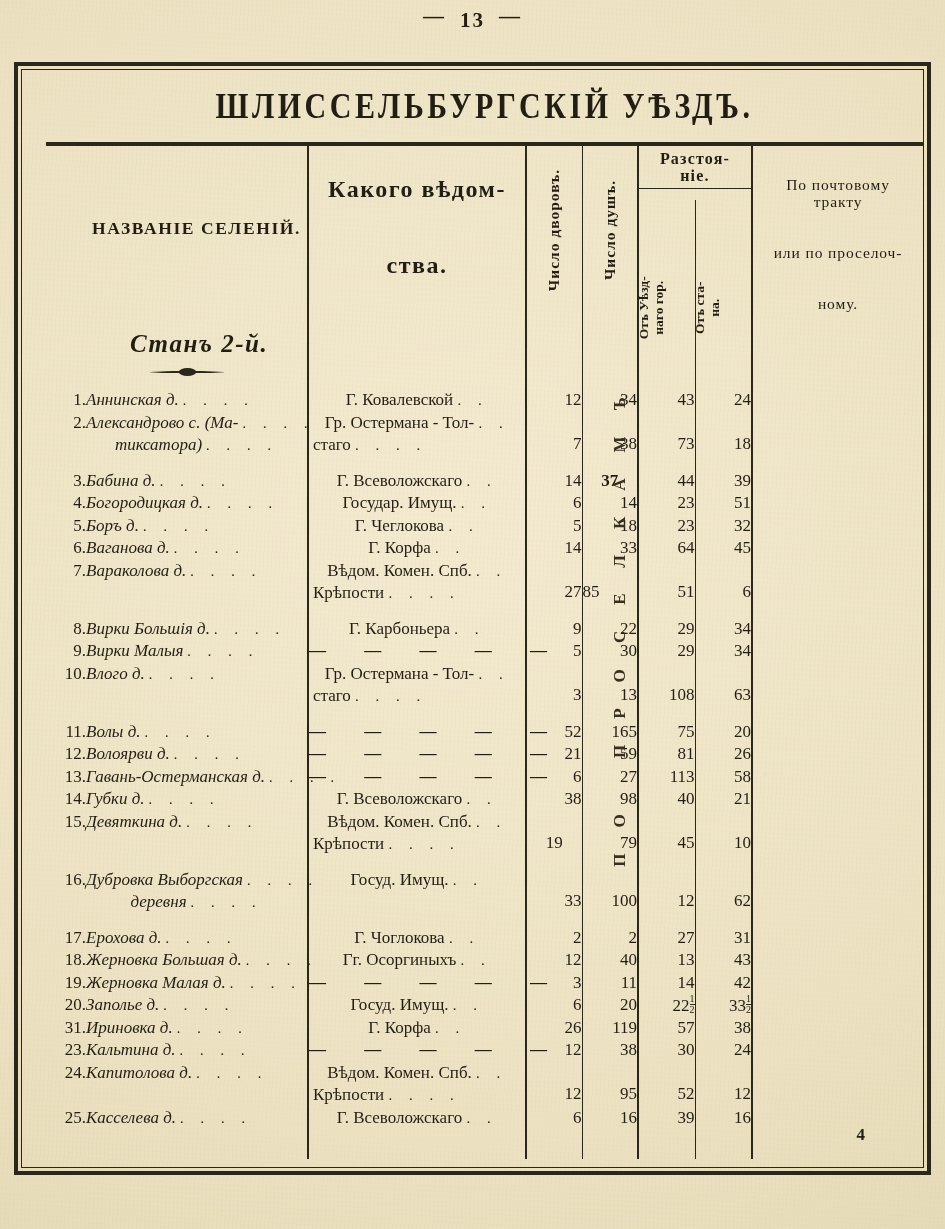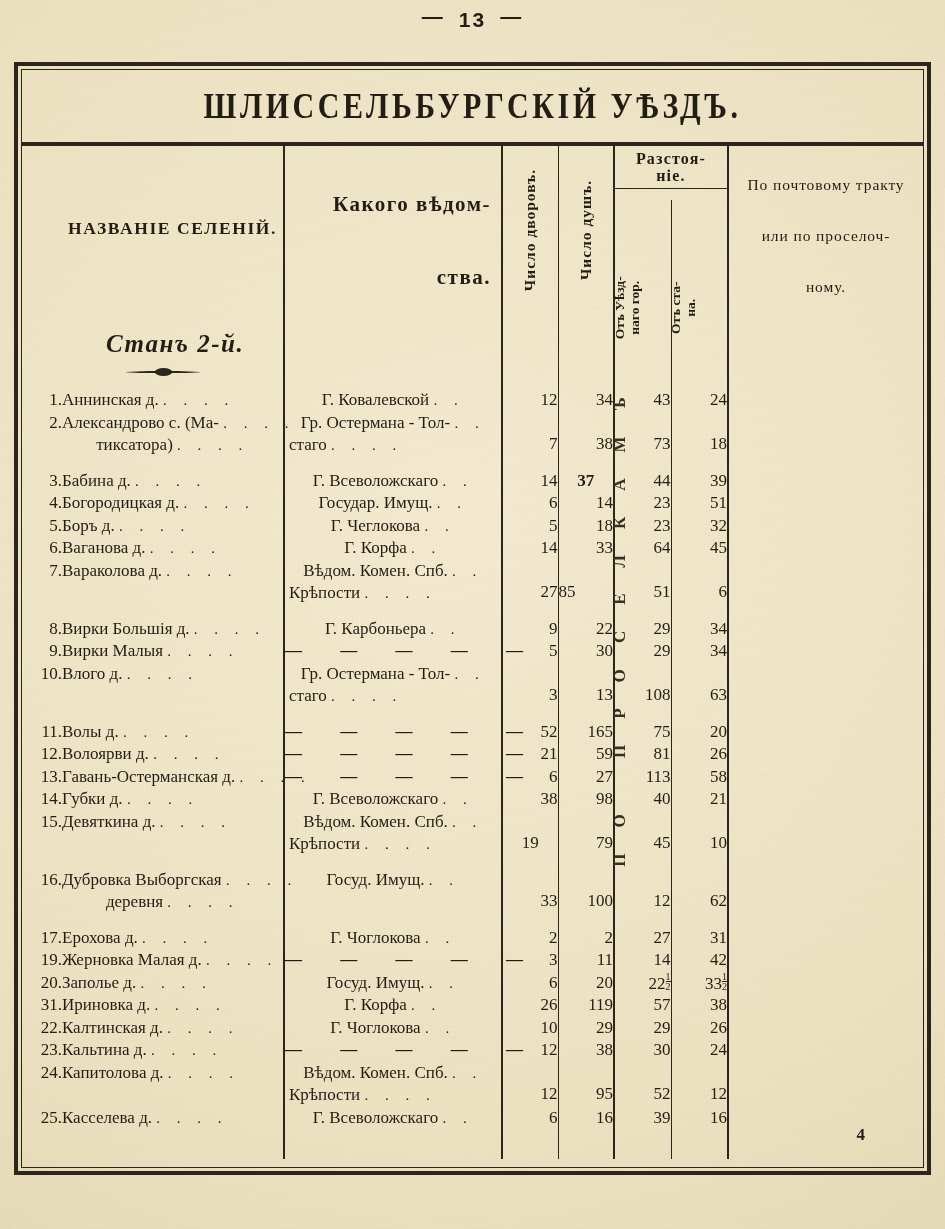--- a/index.html
+++ b/index.html
@@ -45,41 +45,42 @@
   
   .folio {
     position: absolute;
     top: 8px;
     left: 0;
     width: 945px;
     text-align: center;
     font-size: 21px;
     font-weight: bold;
     letter-spacing: 2px;
-    font-family: Liberation Sans, sans-serif;
+    font-family: Liberation Serif, serif;
   }
   .folio .dash { display: inline-block; margin: 0 14px; position: relative; top: -4px; }
 
   
   .frame {
     position: absolute;
     left: 14px;
     top: 62px;
     width: 917px;
     height: 1113px;
     border: 4px solid #2b261c;
     box-sizing: border-box;
     padding: 3px;
   }
   .frame-inner {
     position: relative;
     width: 100%;
     height: 100%;
     border: 1px solid #2b261c;
     box-sizing: border-box;
+    padding-left: 24px;
   }
 
   
   .title-band {
     height: 76px;
     border-bottom: 4px solid #2b261c;
     display: flex;
     align-items: center;
     justify-content: center;
     box-sizing: border-box;
@@ -120,28 +121,27 @@
   }
   .h-name {
     font-size: 17.5px;
     font-weight: bold;
     letter-spacing: 1.6px;
     position: absolute;
     left: 0; right: 0;
     top: 72px;
   }
   .h-vedom {
-    font-size: 21px;
+    font-size: 24px;
     font-weight: bold;
     letter-spacing: 1.5px;
     position: absolute;
     left: 10px; right: 10px;
-    top: 47px;
+    top: 30px;
     line-height: 1.1;
-    text-align: right;
   }
   .h-vedom .l2 { display: block; margin-top: 50px; }
   .h-post {
     font-size: 15.5px;
     letter-spacing: .9px;
     position: absolute;
     left: 8px; right: 8px;
     top: 30px;
     line-height: 1.1;
   }
@@ -185,21 +185,21 @@
     transform-origin: bottom center;
     white-space: nowrap;
     font-size: 13.5px;
     font-weight: bold;
     line-height: 1.14;
     text-align: center;
   }
 
   
   .num-col { width: 40px; text-align: right; padding-right: 5px; }
-  .name-col { padding-left: 8px; }
+  .name-col { padding-left: 8px; font-style: italic; }
   .ved-col { text-align: center; margin-left: 8px; }
   .n-col { text-align: right; padding-right: 6px; }
 
   td.b { font-size: 17px; line-height: 21.5px; }
 
   .rowtext { font-size: 17px; line-height: 21.5px; white-space: nowrap; }
   .leaders { letter-spacing: 6.5px; font-size: 15px; }
 
   .stan {
     font-size: 25px;
@@ -812,20 +812,42 @@
               </td>
               <td class="b n-col vr-thin">
                 <div class="rowtext" style="text-align: right;">27</div>
               </td>
               <td class="b n-col ">
                 <div class="rowtext" style="text-align: right;">31</div>
               </td>
               <td style="border-left: 2px solid rgb(43, 38, 28);"></td>
             </tr>
             <tr>
+              <td class="b num-col">18.</td>
+              <td class="b name-col vr">
+                <div class="rowtext">Жерновка Большая д. <span class="leaders">.   .   .   .</span></div>
+              </td>
+              <td class="b ved-col vr">
+                <div class="rowtext">Гг. Осоргиныхъ <span class="leaders">.  .</span></div>
+              </td>
+              <td class="b n-col vr-thin">
+                <div class="rowtext" style="text-align: right;">12</div>
+              </td>
+              <td class="b n-col vr">
+                <div class="rowtext" style="text-align: right;">40</div>
+              </td>
+              <td class="b n-col vr-thin">
+                <div class="rowtext" style="text-align: right;">13</div>
+              </td>
+              <td class="b n-col ">
+                <div class="rowtext" style="text-align: right;">43</div>
+              </td>
+              <td style="border-left: 2px solid rgb(43, 38, 28);"></td>
+            </tr>
+            <tr>
               <td class="b num-col">19.</td>
               <td class="b name-col vr">
                 <div class="rowtext">Жерновка Малая д. <span class="leaders">.   .   .   .</span></div>
               </td>
               <td class="b ved-col vr">
                 <div class="rowtext dash-fill">—    —    —    —    —</div>
               </td>
               <td class="b n-col vr-thin">
                 <div class="rowtext" style="text-align: right;">3</div>
               </td>
@@ -874,42 +896,20 @@
                 <div class="rowtext" style="text-align: right;">26</div>
               </td>
               <td class="b n-col vr">
                 <div class="rowtext" style="text-align: right;">119</div>
               </td>
               <td class="b n-col vr-thin">
                 <div class="rowtext" style="text-align: right;">57</div>
               </td>
               <td class="b n-col ">
                 <div class="rowtext" style="text-align: right;">38</div>
-              </td>
-              <td style="border-left: 2px solid rgb(43, 38, 28);"></td>
-            </tr>
-            <tr>
-              <td class="b num-col">22.</td>
-              <td class="b name-col vr">
-                <div class="rowtext">Калтинская д. <span class="leaders">.   .   .   .</span></div>
-              </td>
-              <td class="b ved-col vr">
-                <div class="rowtext">Г. Чоглокова <span class="leaders">.  .</span></div>
-              </td>
-              <td class="b n-col vr-thin">
-                <div class="rowtext" style="text-align: right;">10</div>
-              </td>
-              <td class="b n-col vr">
-                <div class="rowtext" style="text-align: right;">29</div>
-              </td>
-              <td class="b n-col vr-thin">
-                <div class="rowtext" style="text-align: right;">29</div>
-              </td>
-              <td class="b n-col ">
-                <div class="rowtext" style="text-align: right;">26</div>
               </td>
               <td style="border-left: 2px solid rgb(43, 38, 28);"></td>
             </tr>
             <tr>
               <td class="b num-col">23.</td>
               <td class="b name-col vr">
                 <div class="rowtext">Кальтина д. <span class="leaders">.   .   .   .</span></div>
               </td>
               <td class="b ved-col vr">
                 <div class="rowtext dash-fill">—    —    —    —    —</div>

